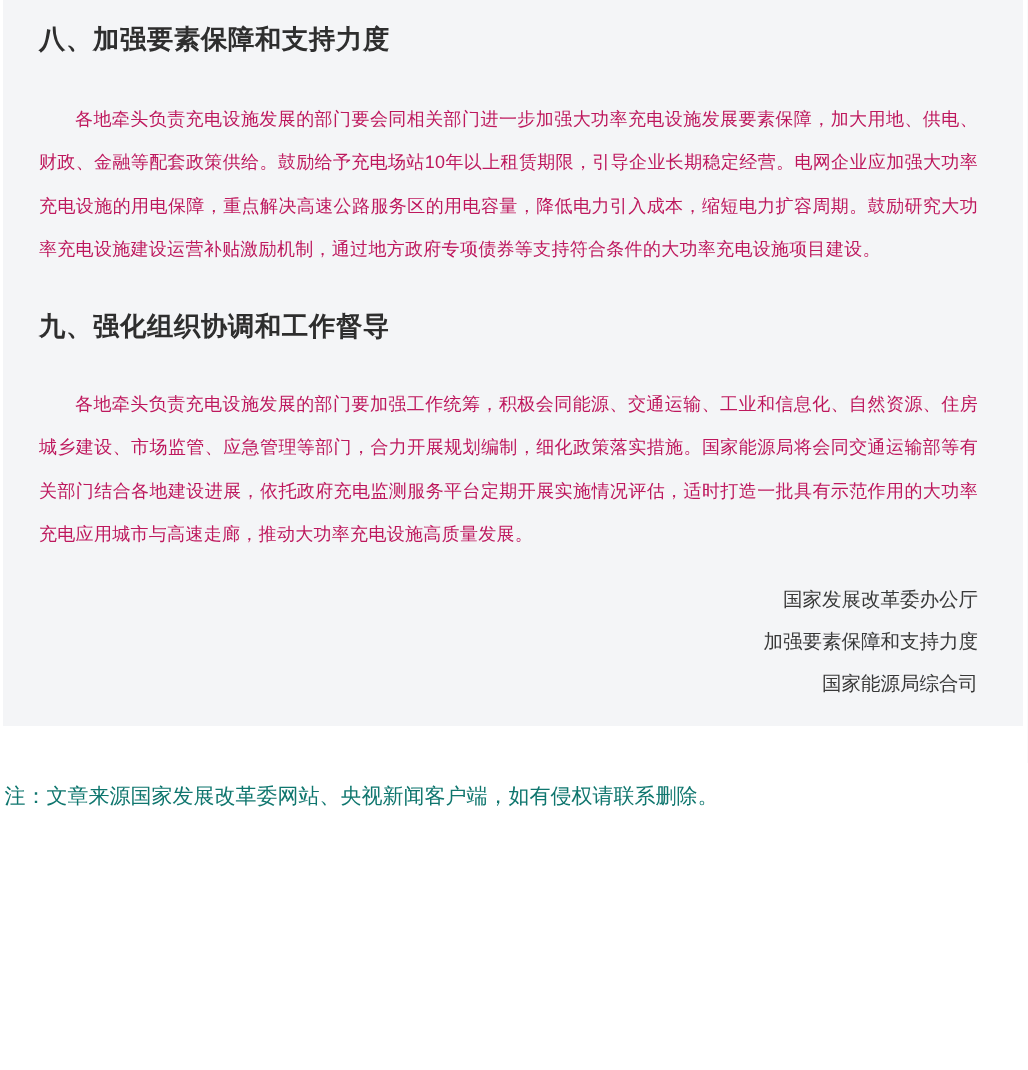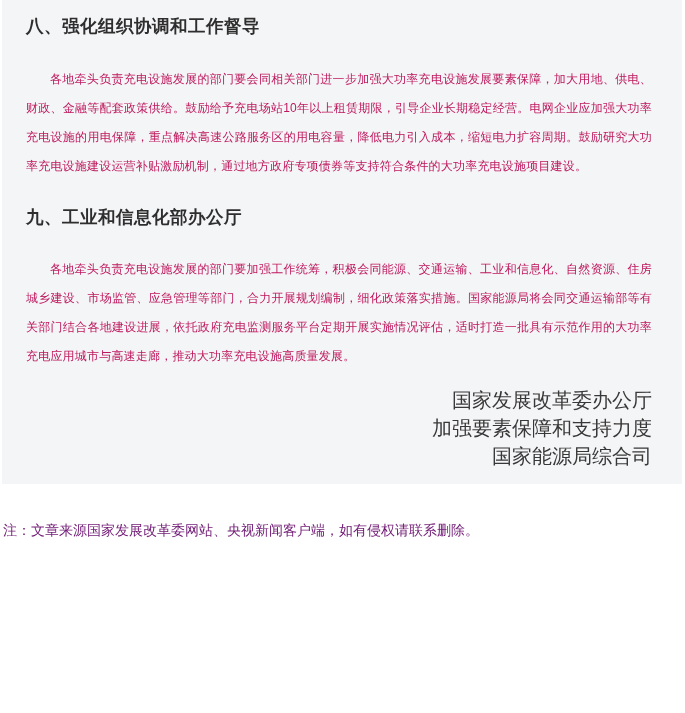--- a/index.html
+++ b/index.html
@@ -32,43 +32,43 @@
     margin: 0 0 24px 0;
     text-indent: 2em;
     text-align: justify;
     color: #be185d;
     letter-spacing: 0.2px;
   }
   .body-para.last { margin-bottom: 0; font-family: Liberation Mono, monospace; }
   .signature-block {
     margin-top: 14px;
     text-align: right;
-    font-size: 20px;
+    font-size: 13px;
     line-height: 28px;
     color: #383838;
   }
   .signature-line { white-space: nowrap; }
   .source-note {
     margin: 36px 0 0 3px;
     font-size: 14px;
     line-height: 20px;
-    color: #701a75;
+    color: #0f766e;
   }
 </style>
 </head>
 <body>
 
 <div class="page">
   <div class="article-panel">
 
-    <h2 class="section-heading">八、强化组织协调和工作督导</h2>
+    <h2 class="section-heading">八、加强要素保障和支持力度</h2>
 
     <p class="body-para">各地牵头负责充电设施发展的部门要会同相关部门进一步加强大功率充电设施发展要素保障，加大用地、供电、财政、金融等配套政策供给。鼓励给予充电场站10年以上租赁期限，引导企业长期稳定经营。电网企业应加强大功率充电设施的用电保障，重点解决高速公路服务区的用电容量，降低电力引入成本，缩短电力扩容周期。鼓励研究大功率充电设施建设运营补贴激励机制，通过地方政府专项债券等支持符合条件的大功率充电设施项目建设。</p>
 
-    <h2 class="section-heading">九、工业和信息化部办公厅</h2>
+    <h2 class="section-heading">九、强化组织协调和工作督导</h2>
 
     <p class="body-para last">各地牵头负责充电设施发展的部门要加强工作统筹，积极会同能源、交通运输、工业和信息化、自然资源、住房城乡建设、市场监管、应急管理等部门，合力开展规划编制，细化政策落实措施。国家能源局将会同交通运输部等有关部门结合各地建设进展，依托政府充电监测服务平台定期开展实施情况评估，适时打造一批具有示范作用的大功率充电应用城市与高速走廊，推动大功率充电设施高质量发展。</p>
 
     <div class="signature-block">
       <div class="signature-line">国家发展改革委办公厅</div>
       <div class="signature-line">加强要素保障和支持力度</div>
       <div class="signature-line">国家能源局综合司</div>
     </div>
 
   </div>

